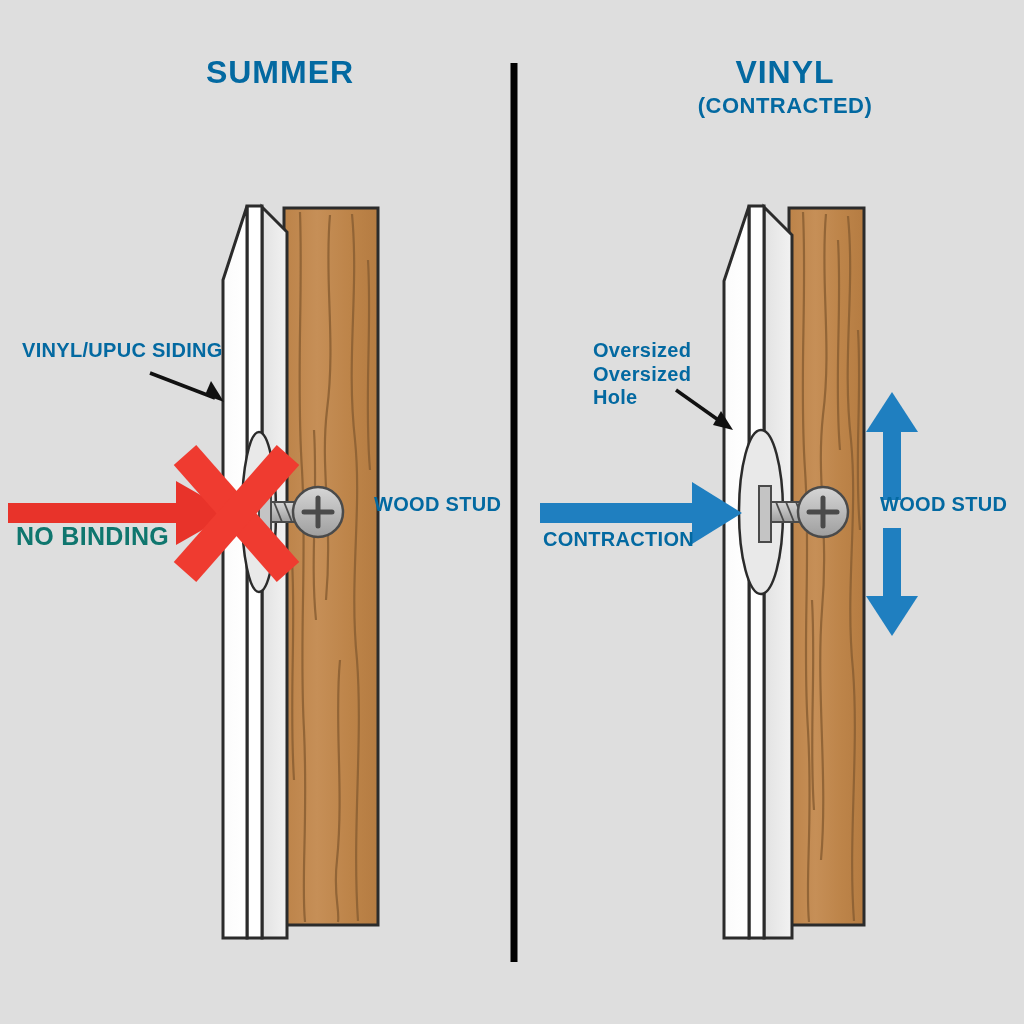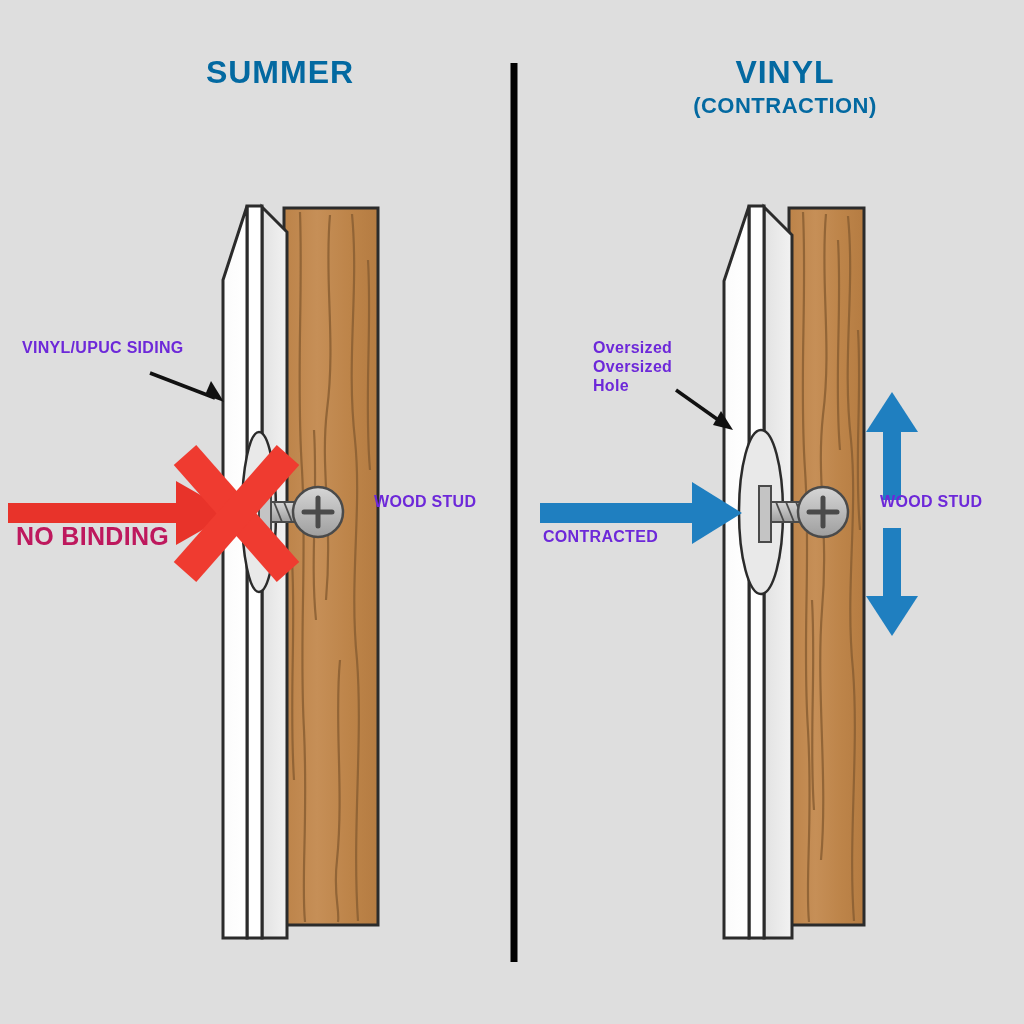--- a/index.html
+++ b/index.html
@@ -17,27 +17,27 @@
     text-align:center;
     color:#0369a1;
     font-weight:bold;
     letter-spacing:0.5px;
     line-height:1.0;
   }
   .hdr .t1{font-size:32px;display:block;letter-spacing:1px;}
   .hdr .t2{font-size:22px;display:block;margin-top:7px;letter-spacing:0.5px;}
   .lbl{
     position:absolute;
-    color:#6d28d9;
+    color:#0369a1;
     font-weight:bold;
-    font-size:16px;
+    font-size:20px;
     letter-spacing:0.3px;
     white-space:nowrap;
   }
-  .lbl-red{color:#be185d;}
+  .lbl-red{color:#0f766e;}
   .lbl-multi{white-space:normal;line-height:1.18;text-align:left;}
 </style>
 </head>
 <body>
 
 <div id="stage">
 <svg width="1024" height="1024" viewBox="0 0 1024 1024" xmlns="http://www.w3.org/2000/svg">
 
   <defs>
     <linearGradient id="woodgrad" x1="0" y1="0" x2="1" y2="0">
@@ -183,30 +183,30 @@
   </g>
 </svg>
 </div>
 
 <div class="hdr" style="left:120px;top:56px;width:320px;">
   <span class="t1">SUMMER</span>
 </div>
 
 <div class="hdr" style="left:625px;top:56px;width:320px;">
   <span class="t1">VINYL</span>
-  <span class="t2">(CONTRACTION)</span>
+  <span class="t2">(CONTRACTED)</span>
 </div>
 
 <div class="lbl" style="left:22px;top:339px;">VINYL/UPUC SIDING</div>
 
 <div class="lbl lbl-red" style="left:16px;top:522px;font-size:25px;">NO BINDING</div>
 
 <div class="lbl" style="left:374px;top:493px;">WOOD STUD</div>
 
 <div class="lbl lbl-multi" style="left:561px;top:339px;width:170px;margin-left:32px;">
   <span>Oversized</span><br>
   <span>Oversized</span><br>
   <span>Hole</span>
 </div>
 
-<div class="lbl" style="left:543px;top:528px;">CONTRACTED</div>
+<div class="lbl" style="left:543px;top:528px;">CONTRACTION</div>
 
 <div class="lbl" style="left:880px;top:493px;">WOOD STUD</div>
 
 </body></html>

